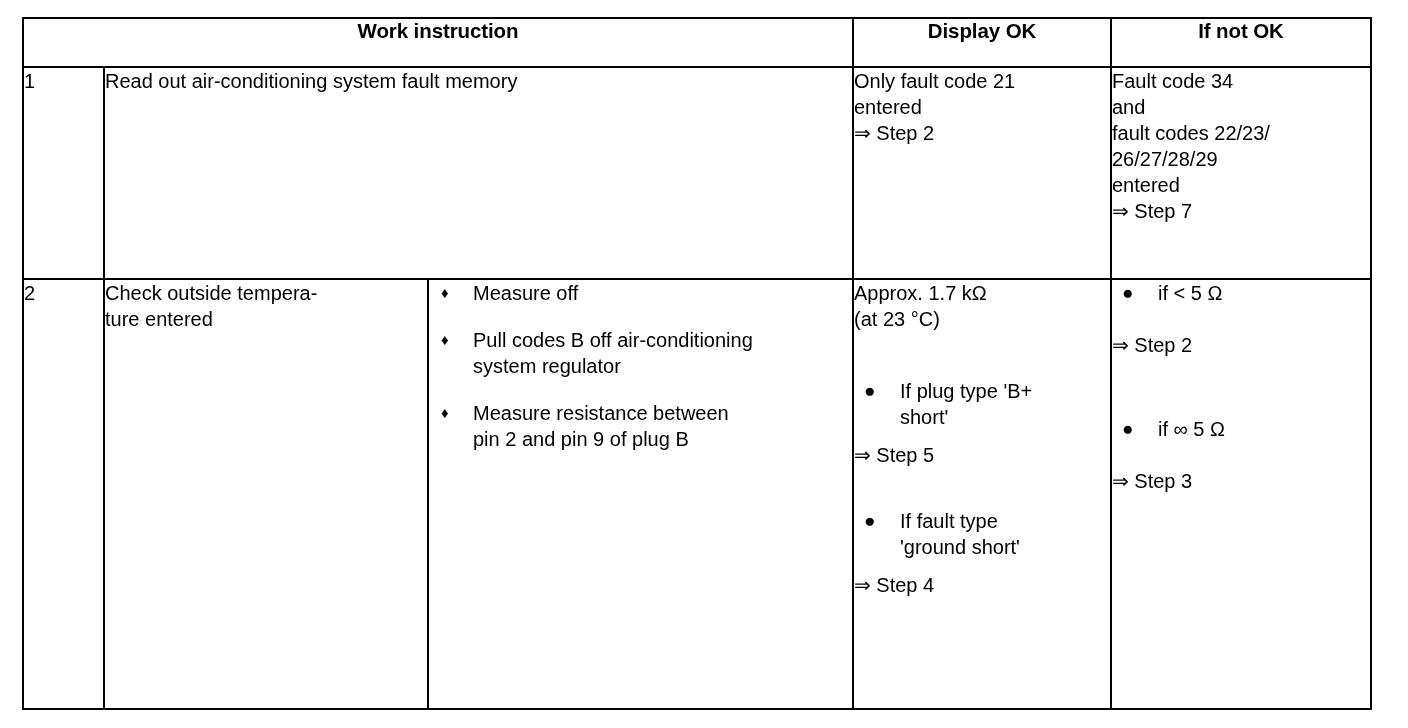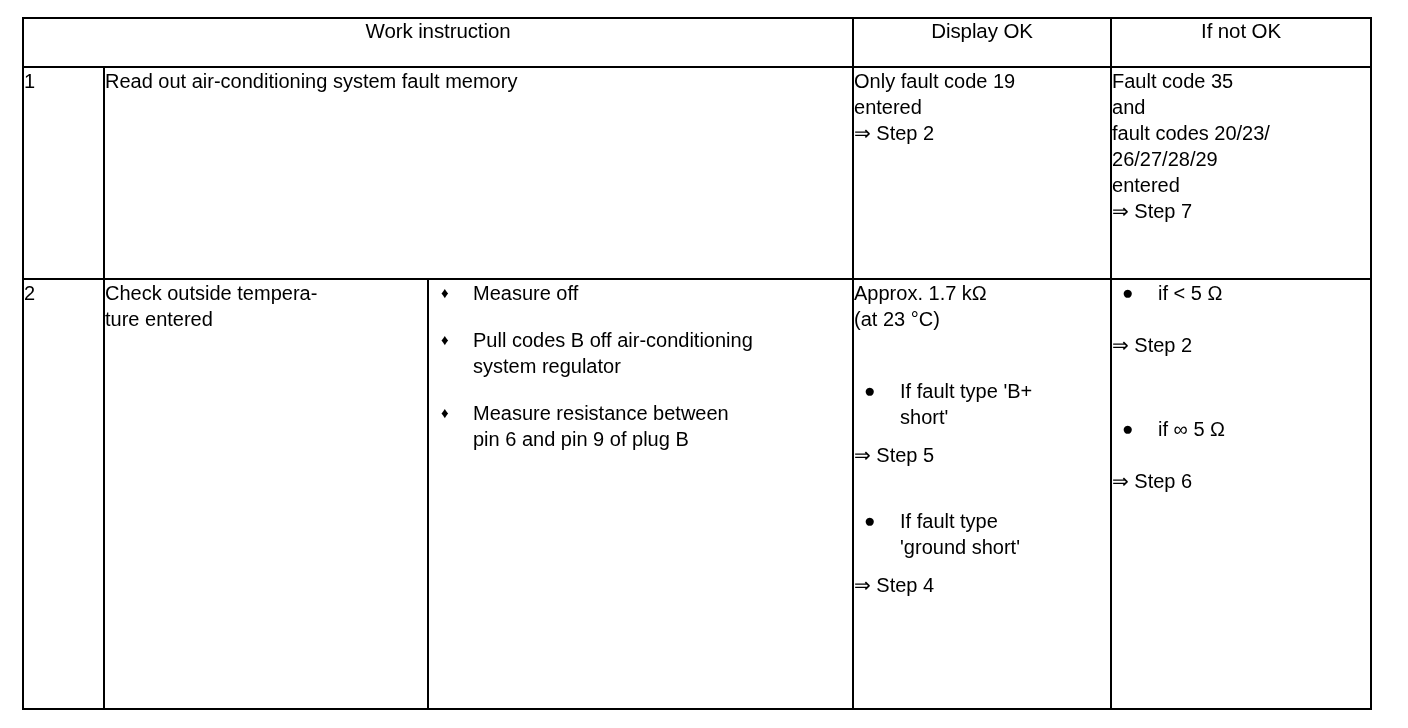--- a/index.html
+++ b/index.html
@@ -39,21 +39,21 @@
     vertical-align: top;
     padding: 0;
     background: #ffffff;
   }
 
   
   .hdr {
     height: 49px;
   }
   .hdr-cell {
-    font-weight: normal;
+    font-weight: bold;
     font-size: 20.5px;
     letter-spacing: -0.1px;
     padding: 10px 0 0 11px;
     white-space: nowrap;
   }
 
   
   .cell {
     font-size: 20px;
     line-height: 26px;
@@ -146,29 +146,29 @@
 
     <tbody>
 
       <tr style="height:212px">
 
         <td class="cell-num">1</td>
 
         <td class="cell" colspan="2">Read out air-conditioning system fault memory</td>
 
         <td class="cell">
-          <span class="line">Only fault code 19</span>
+          <span class="line">Only fault code 21</span>
           <span class="line">entered</span>
           <span class="arrow-line">⇒ Step 2</span>
         </td>
 
         <td class="cell">
-          <span class="line">Fault code 35</span>
+          <span class="line">Fault code 34</span>
           <span class="line">and</span>
-          <span class="line">fault codes 20/23/</span>
+          <span class="line">fault codes 22/23/</span>
           <span class="line">26/27/28/29</span>
           <span class="line">entered</span>
           <span class="arrow-line">⇒ Step 7</span>
         </td>
       </tr>
 
       <tr style="height:430px">
 
         <td class="cell-num">2</td>
 
@@ -184,35 +184,35 @@
               <span class="btext">Measure off</span>
             </li>
             <li class="bitem">
               <span class="bullet diamond">♦</span>
               <span class="btext">Pull codes B off air-conditioning
 system regulator</span>
             </li>
             <li class="bitem">
               <span class="bullet diamond">♦</span>
               <span class="btext">Measure resistance between
-pin 6 and pin 9 of plug B</span>
+pin 2 and pin 9 of plug B</span>
             </li>
           </ul>
         </td>
 
         <td class="cell">
           <span class="line">Approx. 1.7 kΩ</span>
           <span class="line">(at 23 °C)</span>
 
           <div class="gap-xl"></div>
 
           <ul class="blist rlist">
             <li class="bitem">
               <span class="bullet">●</span>
-              <span class="btext">If fault type 'B+
+              <span class="btext">If plug type 'B+
 short'</span>
             </li>
           </ul>
           <div class="gap-sm"></div>
           <span class="arrow-line">⇒ Step 5</span>
 
           <div class="gap-lg"></div>
 
           <ul class="blist rlist">
             <li class="bitem">
@@ -238,20 +238,20 @@
           <div class="gap-xl"></div>
           <div class="gap-sm"></div>
 
           <ul class="blist rlist">
             <li class="bitem">
               <span class="bullet">●</span>
               <span class="btext">if ∞ 5 Ω</span>
             </li>
           </ul>
           <div class="gap-md"></div>
-          <span class="arrow-line">⇒ Step 6</span>
+          <span class="arrow-line">⇒ Step 3</span>
         </td>
       </tr>
 
     </tbody>
   </table>
 
 </div>
 
 </body></html>

